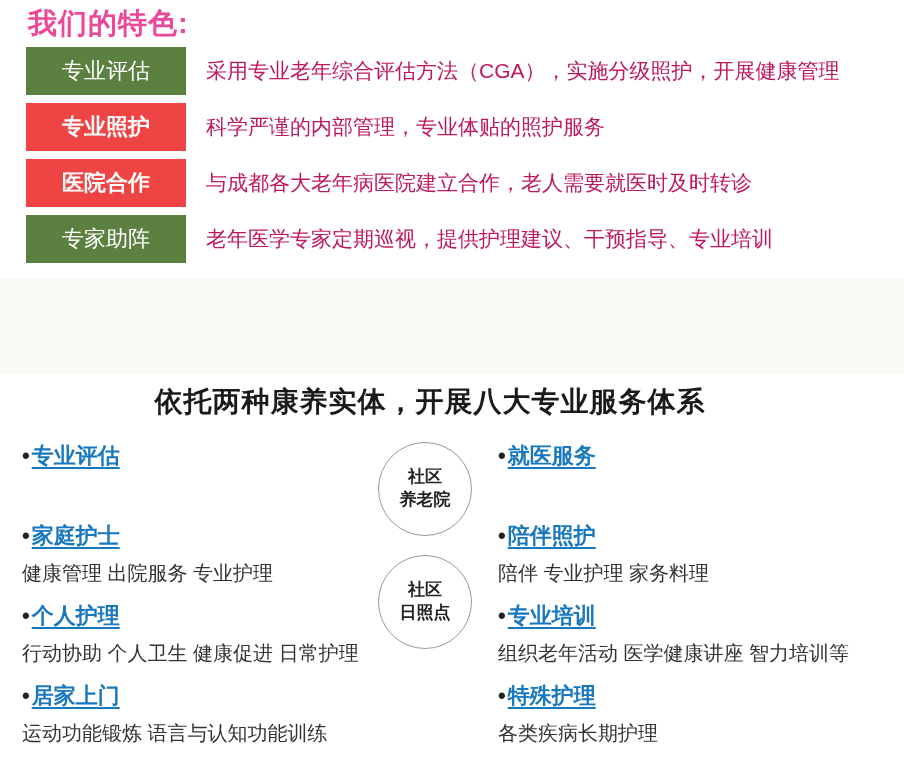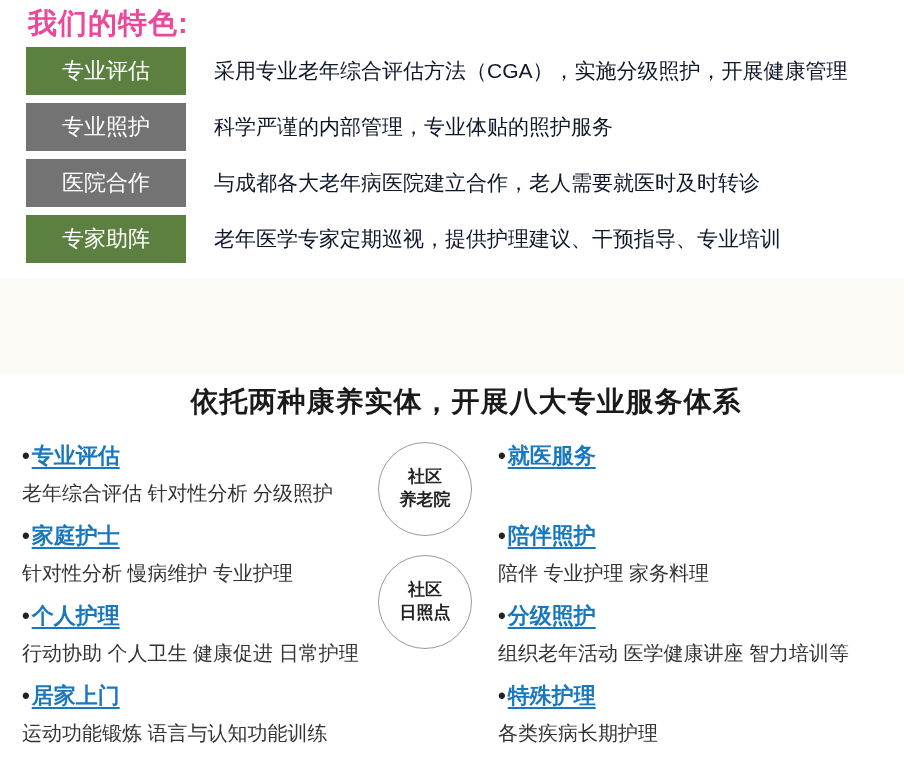--- a/index.html
+++ b/index.html
@@ -37,38 +37,37 @@
   }
   .feature-row { display: flex; align-items: center; }
   .feature-badge {
     width: 160px; height: 48px;
     display: flex; align-items: center; justify-content: center;
     color: #ffffff;
     font-size: 22px;
     flex: none;
   }
   .badge-green { background: #5c8040; }
-  .badge-blue  { background: #737373; }
+  .badge-blue  { background: #ef4444; font-weight: bold; }
   .feature-desc {
-    margin-left: 28px;
+    margin-left: 20px;
     font-size: 21px;
-    color: #0f172a;
+    color: #be185d;
     white-space: nowrap;
   }
   
   .services-heading {
     position: absolute;
     left: 0; top: 383px;
     width: 860px;
     text-align: center;
     font-size: 28px;
     font-weight: bold;
     color: #1a1a1a;
     letter-spacing: 1px;
-    padding-left: 36px;
   }
   .col {
     position: absolute;
     top: 440px;
   }
   .col-left  { left: 22px;  width: 355px; }
   .col-right { left: 498px; width: 395px; }
   .service-group { height: 80px; }
   .service-title-line {
     display: flex;
@@ -154,28 +153,27 @@
   </div>
 
   <div class="services-heading">依托两种康养实体，开展八大专业服务体系</div>
 
   <div class="col col-left">
     <div class="service-group">
       <div class="service-title-line">
         <span class="bullet">•</span>
         <span class="service-link">专业评估</span>
       </div>
-      <div class="service-desc">老年综合评估 针对性分析 分级照护</div>
     </div>
     <div class="service-group">
       <div class="service-title-line">
         <span class="bullet">•</span>
         <span class="service-link">家庭护士</span>
       </div>
-      <div class="service-desc">针对性分析 慢病维护 专业护理</div>
+      <div class="service-desc">健康管理 出院服务 专业护理</div>
     </div>
     <div class="service-group">
       <div class="service-title-line">
         <span class="bullet">•</span>
         <span class="service-link">个人护理</span>
       </div>
       <div class="service-desc">行动协助 个人卫生 健康促进 日常护理</div>
     </div>
     <div class="service-group">
       <div class="service-title-line">
@@ -207,21 +205,21 @@
     <div class="service-group">
       <div class="service-title-line">
         <span class="bullet">•</span>
         <span class="service-link">陪伴照护</span>
       </div>
       <div class="service-desc">陪伴 专业护理 家务料理</div>
     </div>
     <div class="service-group">
       <div class="service-title-line">
         <span class="bullet">•</span>
-        <span class="service-link">分级照护</span>
+        <span class="service-link">专业培训</span>
       </div>
       <div class="service-desc">组织老年活动 医学健康讲座 智力培训等</div>
     </div>
     <div class="service-group">
       <div class="service-title-line">
         <span class="bullet">•</span>
         <span class="service-link">特殊护理</span>
       </div>
       <div class="service-desc">各类疾病长期护理</div>
     </div>

